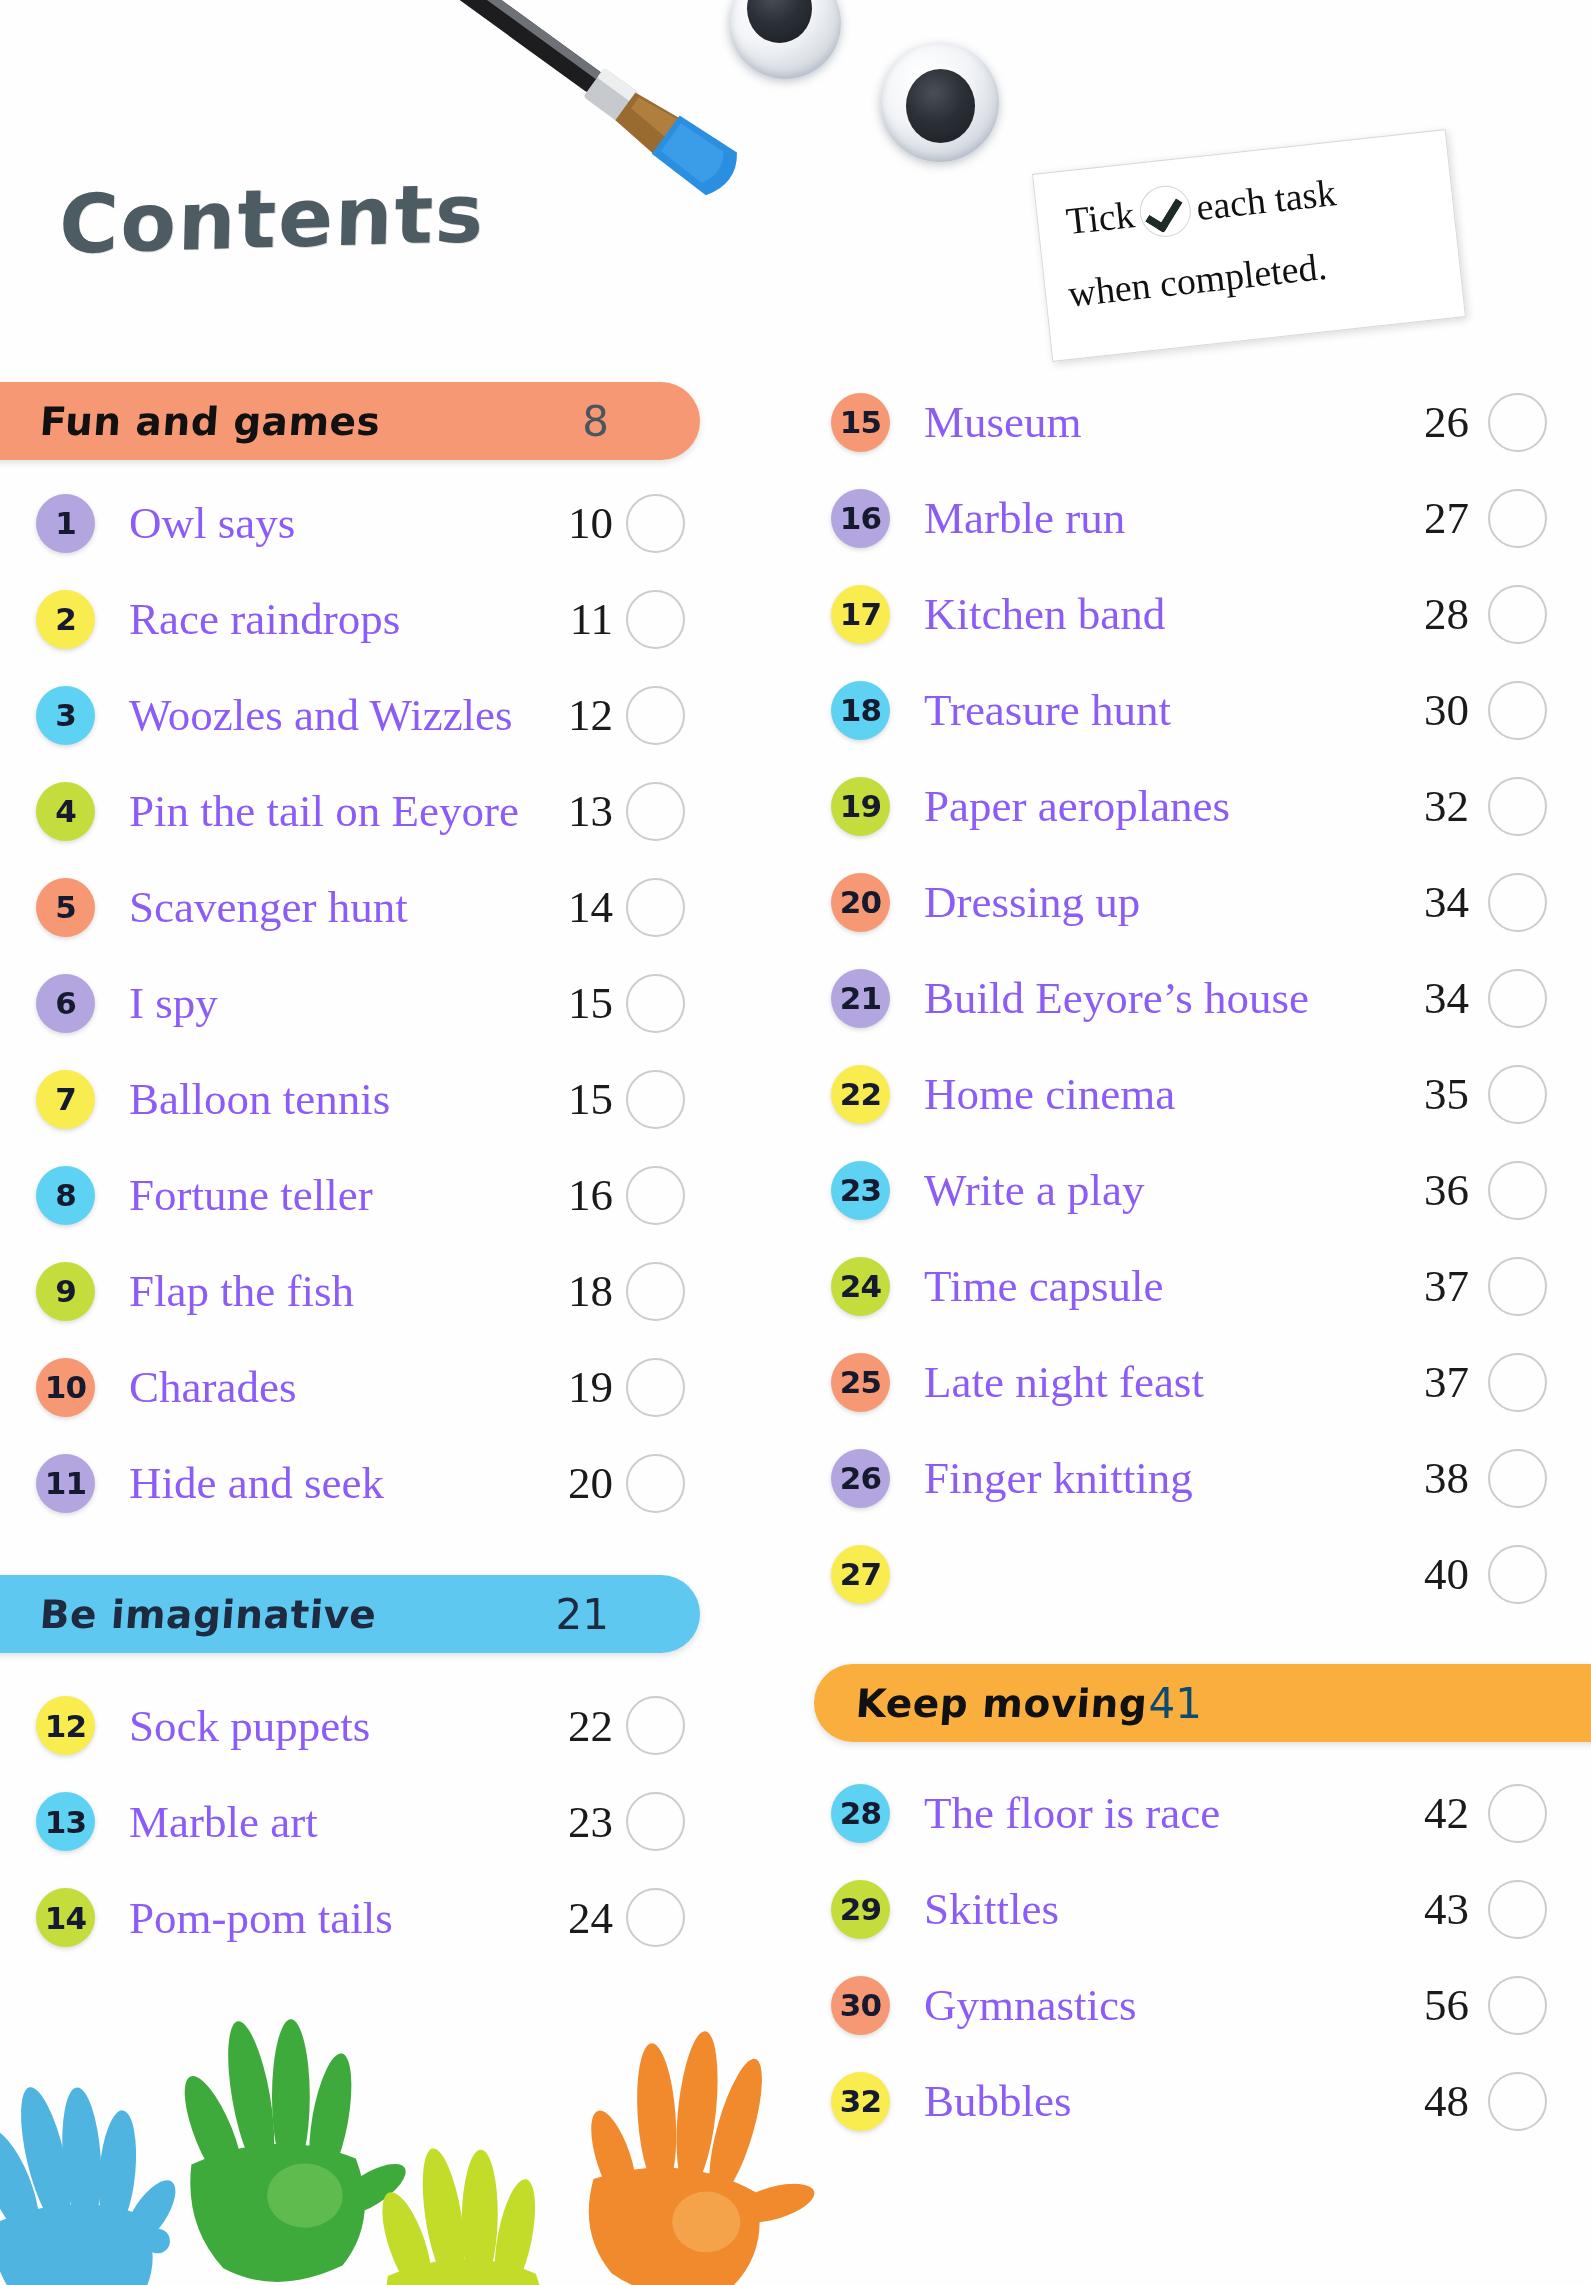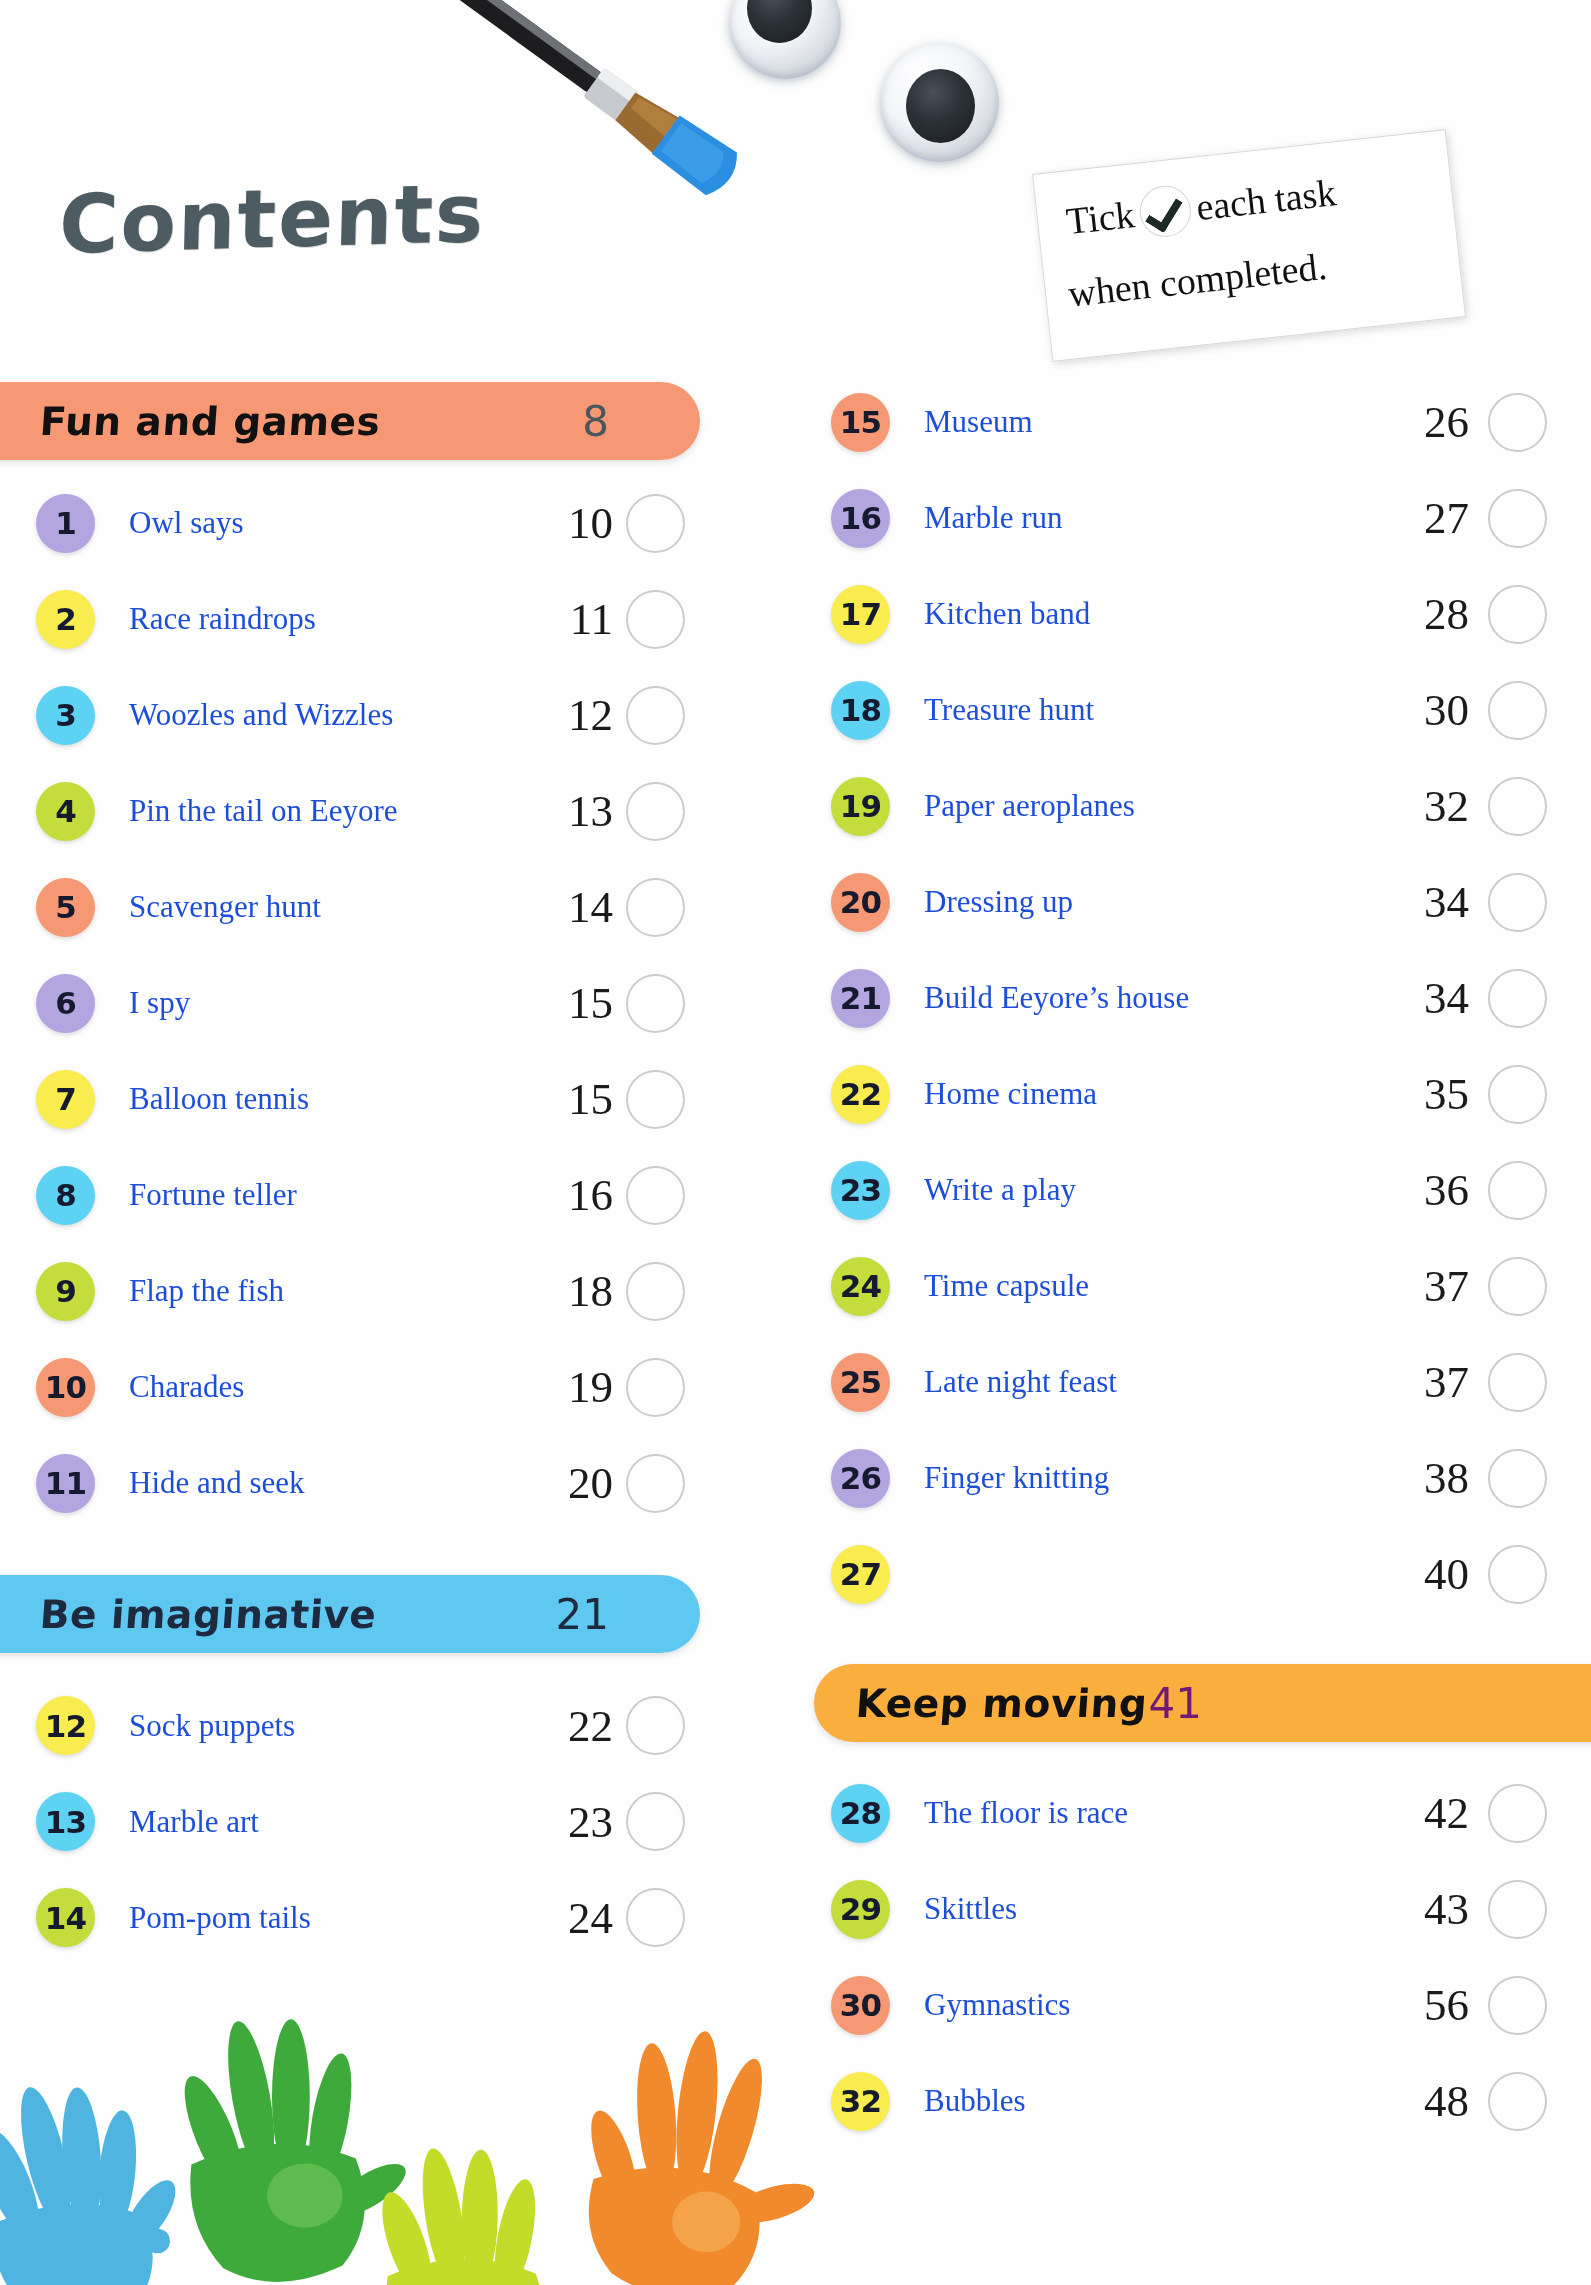--- a/index.html
+++ b/index.html
@@ -154,22 +154,22 @@
     font-family: "DejaVu Sans", sans-serif;
     font-weight: 700;
     font-size: 31px;
     color: #151a2e;
     box-shadow: 0 1.9px 4.7px rgba(140,140,140,0.3);
     letter-spacing: -0.9px;
   }
   .entry-title {
     margin-left: 34px;
     font-family: "Liberation Serif", serif;
-    font-size: 31px;
-    color: #1d4ed8;
+    font-size: 45px;
+    color: #8b5cf6;
     white-space: nowrap;
     text-align: center;
   }
   .entry-page {
     position: absolute;
     font-family: "Liberation Serif", serif;
     font-size: 45px;
     color: #1a1a1a;
     text-align: right;
   }
@@ -417,21 +417,21 @@
       </div>
       <div class="entry">
         <span class="num-badge c-yellow">27</span>
         <span class="entry-page">40</span>
         <span class="tick-circle"></span>
       </div>
     </div>
 
     <div class="banner right-col" id="banner-keep" style="background:#f9ae3e; margin-top:42px;">
       <span class="b-title" style="color:#111111;">Keep moving</span>
-      <span class="b-page" style="color:#701a75;">41</span>
+      <span class="b-page" style="color:#0c4a6e;">41</span>
     </div>
 
     <div class="entries" style="margin-top:23px;">
       <div class="entry">
         <span class="num-badge c-cyan">28</span>
         <span class="entry-title">The floor is race</span>
         <span class="entry-page">42</span>
         <span class="tick-circle"></span>
       </div>
       <div class="entry">

